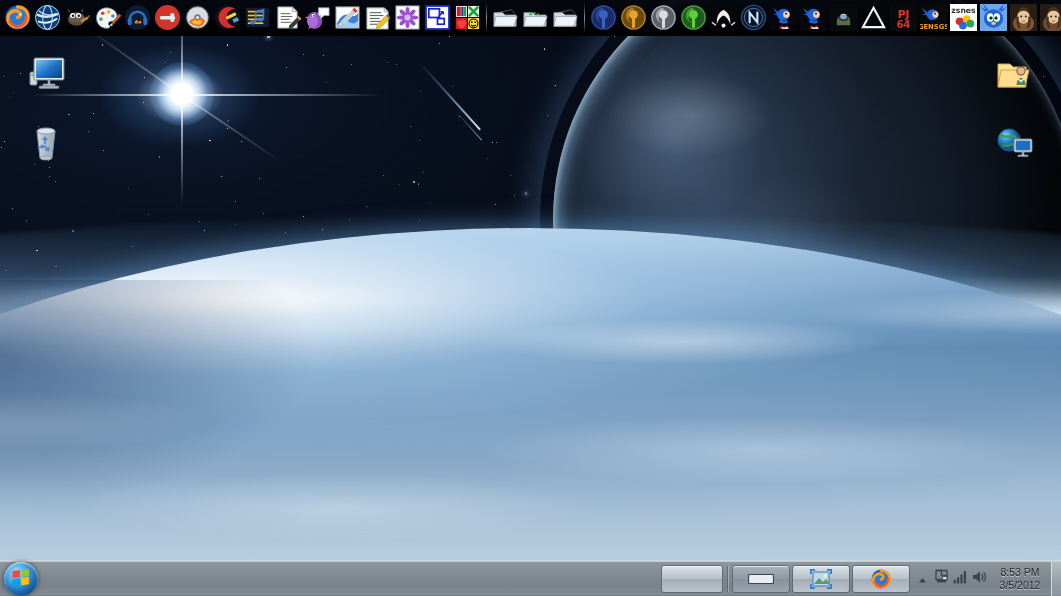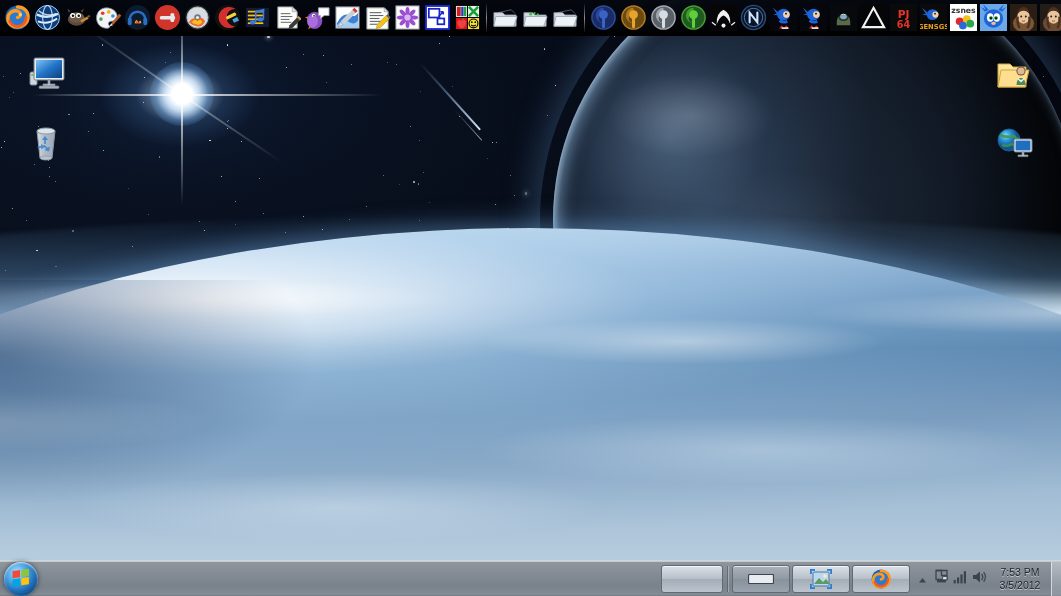--- a/index.html
+++ b/index.html
@@ -872,20 +872,20 @@
         <div class="tray-ic">
           <span><svg width="15" height="14" viewBox="0 0 15 14">
         <path d="M1 5 h3 l4 -3.6 v11.2 L4 9 H1z" fill="#3b444e"></path>
         <path d="M10 4.4 a5 5 0 0 1 0 5.2" stroke="#3b444e" stroke-width="1.4" fill="none" stroke-linecap="round"></path>
         <path d="M12 2.6 a8 8 0 0 1 0 8.8" stroke="#3b444e" stroke-width="1.4" fill="none" stroke-linecap="round" opacity=".85"></path>
       </svg></span>
         </div>
       </div>
 
     <div class="clock">
-      <div>7:53 PM</div>
+      <div>8:53 PM</div>
       <div>3/5/2012</div>
     </div>
 
     <div id="show-desktop" title="Show desktop"></div>
   </div>
 
 </div>
 
 </body></html>

